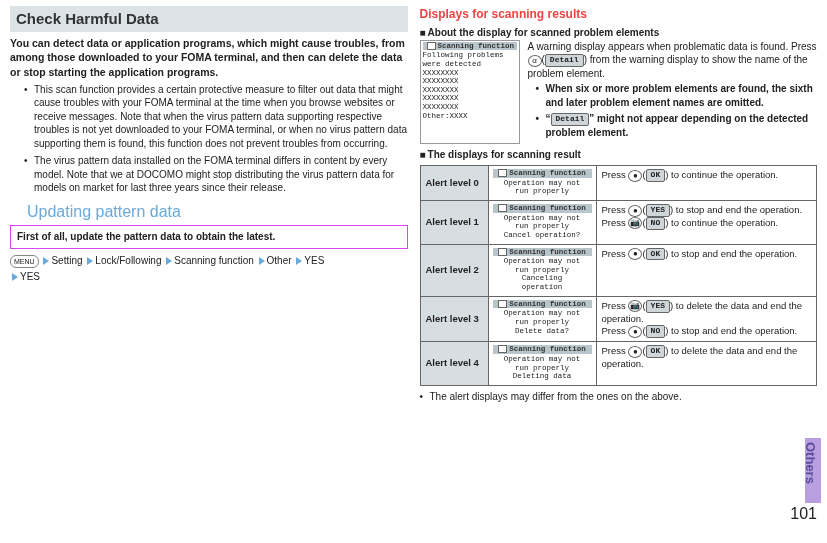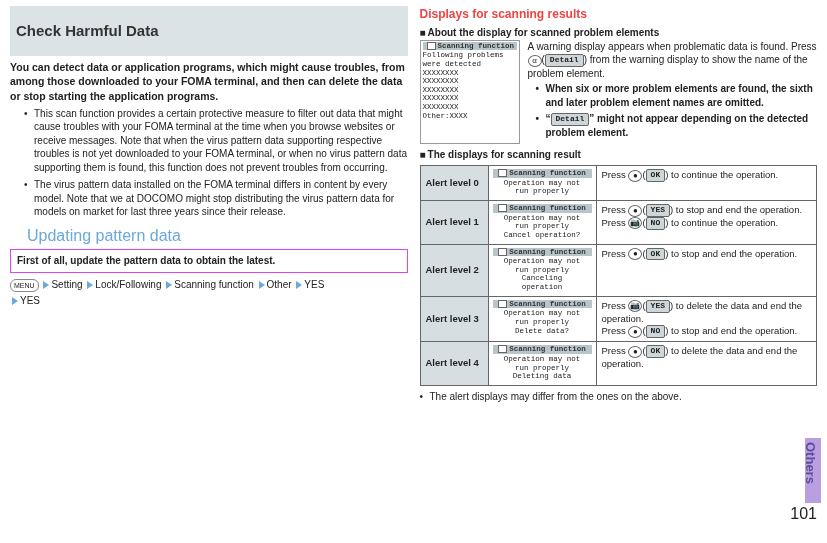--- a/index.html
+++ b/index.html
@@ -14,21 +14,21 @@
   }
   .page {
     display: flex;
     gap: 12px;
   }
   .col {
     flex: 1 1 50%;
   }
   .title-bar {
     background: #dce3e6;
-    padding: 15px 6px;
+    padding: 3px 6px;
     font-size: 15px;
     font-weight: bold;
     color: #333;
     margin-bottom: 4px;
   }
   .lead {
     font-weight: bold;
     font-size: 10.5px;
     margin-bottom: 4px;
   }

